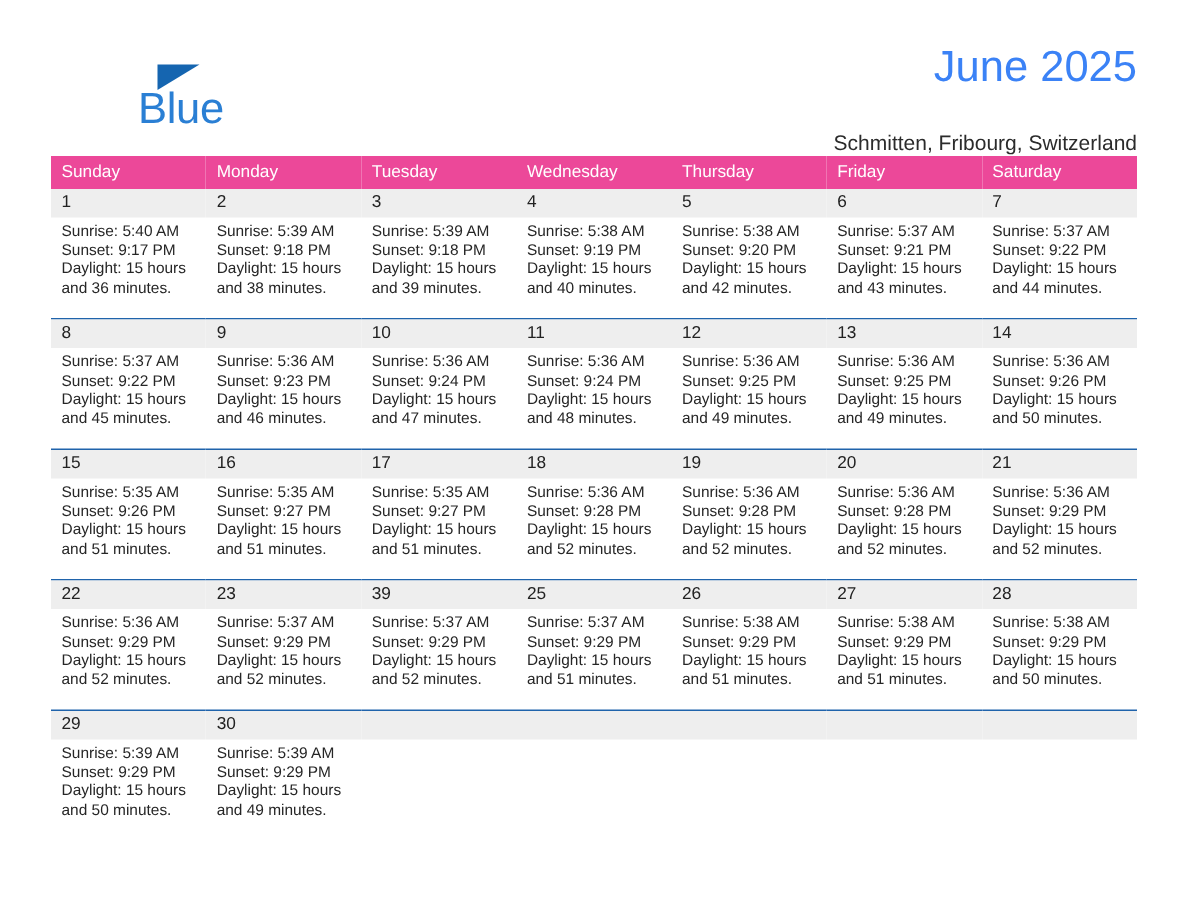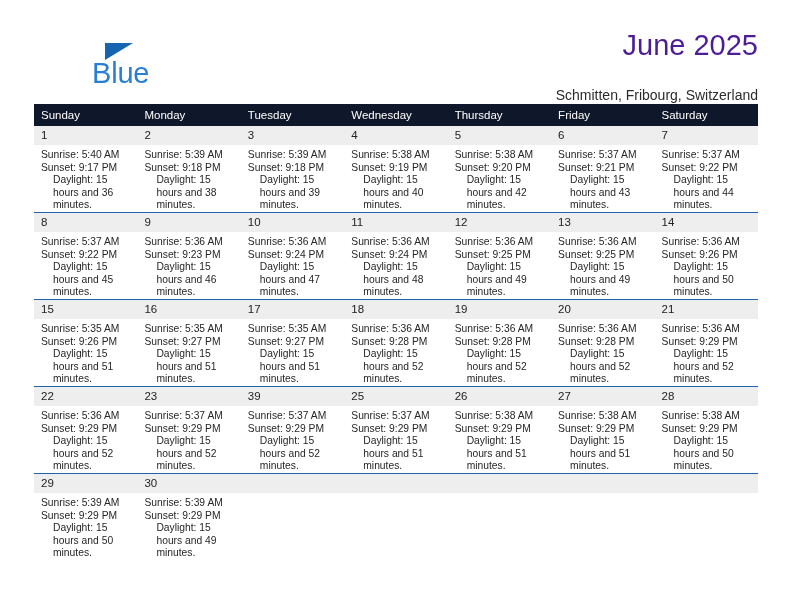--- a/index.html
+++ b/index.html
@@ -67,21 +67,21 @@
   }
 
   .title-block {
     position: absolute;
     right: 0;
     top: 0;
     text-align: right;
   }
   .cal-title {
     font-size: 29px;
-    color: #4c1d95;
+    color: #3b82f6;
     font-weight: normal;
     line-height: 34px;
     white-space: nowrap;
   }
   .cal-subtitle {
     margin-top: 24px;
     font-size: 14px;
     color: #2b2b2b;
     line-height: 18px;
     white-space: nowrap;
@@ -91,21 +91,21 @@
   .calendar {
     position: absolute;
     left: 34px;
     top: 104px;
     width: 724px;
     border-collapse: collapse;
     table-layout: fixed;
   }
 
   .calendar th {
-    background: #0f172a;
+    background: #ec4899;
     color: #ffffff;
     font-size: 11.5px;
     font-weight: normal;
     text-align: left;
     padding: 5px 0 5px 7px;
     height: 12px;
     border: none;
   }
 
   .calendar td {
@@ -146,21 +146,20 @@
     padding: 4px 6px 0 7px;
     font-size: 10.3px;
     line-height: 12.6px;
     color: #262626;
   }
   .dayinfo div {
     white-space: nowrap;
   }
   .dayinfo .wrap {
     white-space: normal;
-    margin-left: 12px;
   }
 </style>
 </head>
 <body>
 
 <div class="page">
 
   <div class="header">
 
     <div class="logo">

